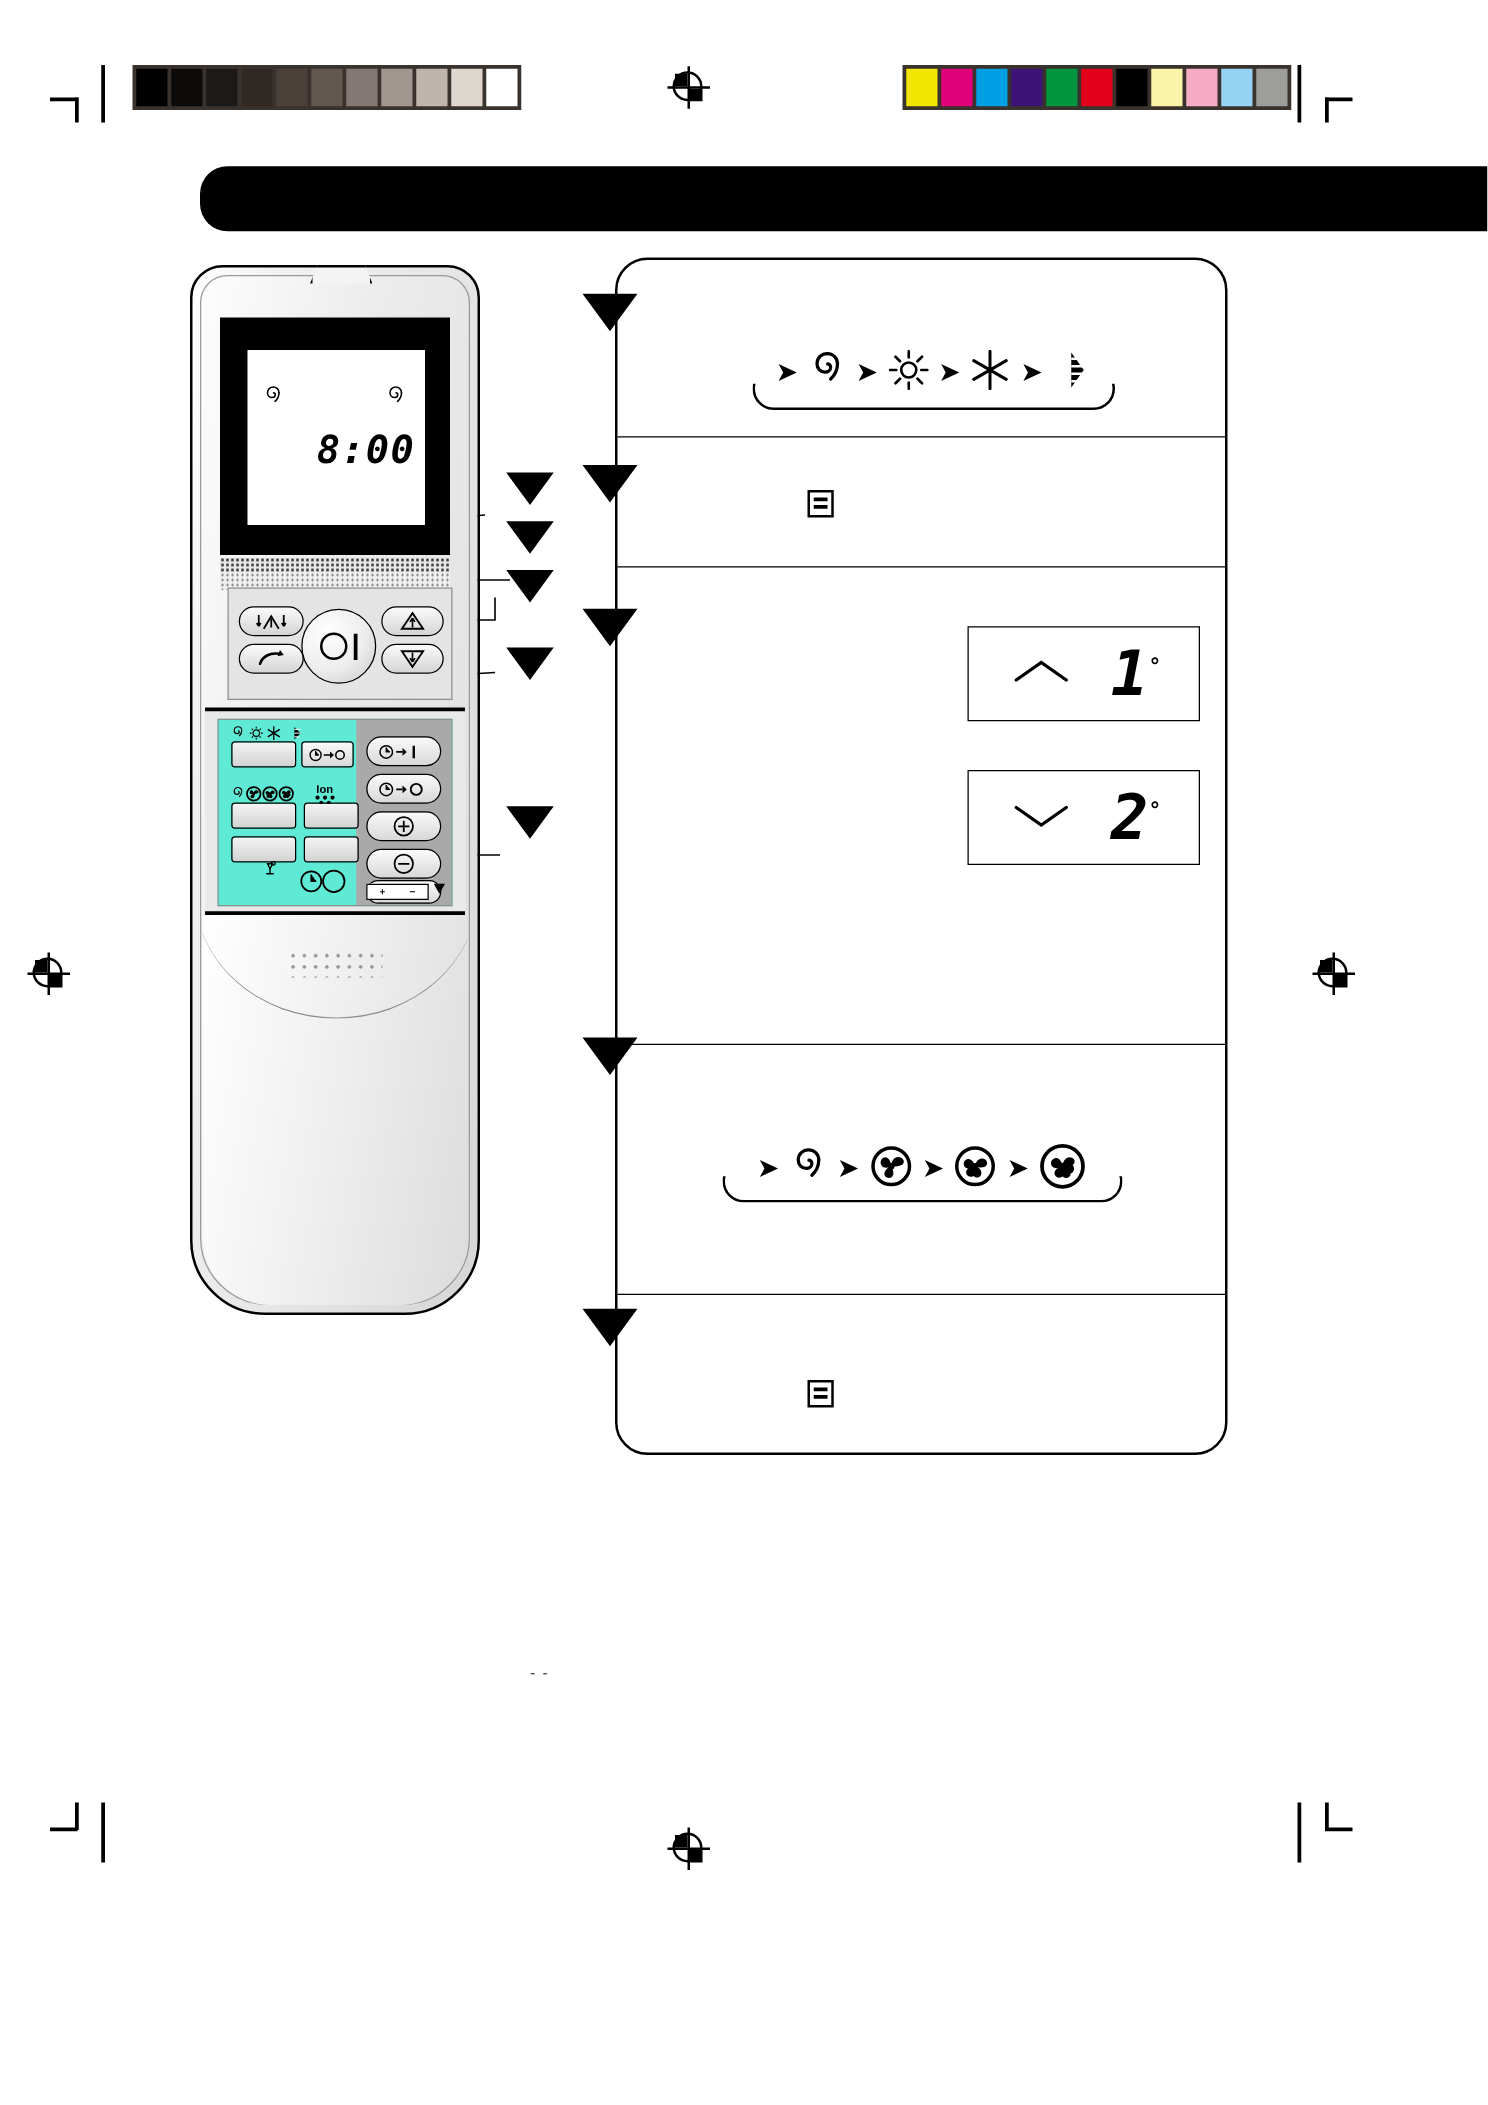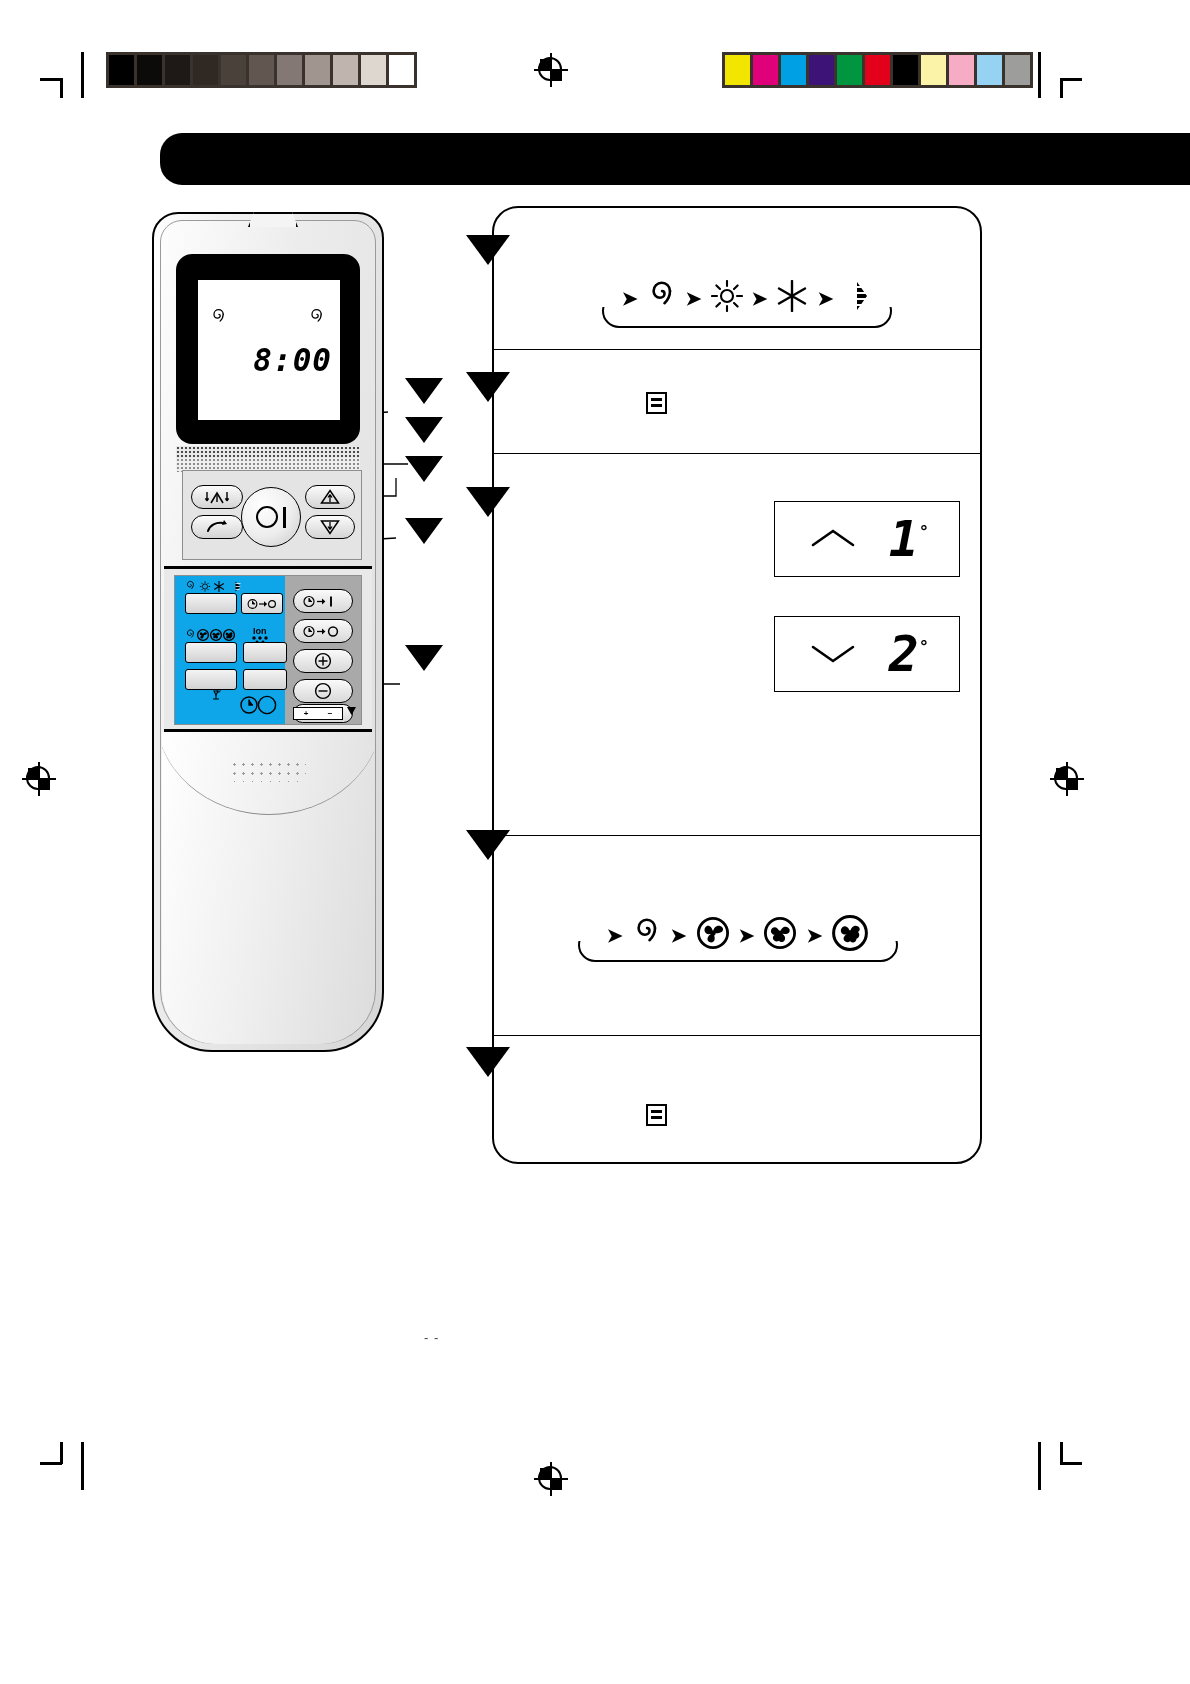--- a/index.html
+++ b/index.html
@@ -38,21 +38,21 @@
      border:1px solid #9a9a9a;border-radius:22px 22px 54px 54px;
      background:linear-gradient(100deg,#fdfdfd 0%,#ececec 40%,#dedede 100%);
      box-sizing:border-box;}
   .rm-notch{position:absolute;left:96px;top:0px;width:46px;height:13px;
      border:2px solid #000;border-bottom:none;border-radius:0 0 0 0;
      background:#f4f4f4;
      clip-path:polygon(12% 0,88% 0,100% 100%,0% 100%);}
 
   
   .lcd-bezel{position:absolute;left:24px;top:42px;width:184px;height:190px;
-     background:#000;border-radius:16px;}
+     background:#000;border-radius:0;}
   .lcd{position:absolute;left:22px;top:26px;width:142px;height:140px;background:#fff;}
   .lcd .swirl{position:absolute;font-size:19px;line-height:1;}
   .lcd .clock{position:absolute;left:24px;top:62px;width:110px;text-align:right;
      font-family:"DejaVu Sans Mono", monospace;font-weight:bold;font-style:italic;
      font-size:31px;letter-spacing:1px;color:#000;}
 
   
   .dotstrip{position:absolute;left:24px;top:234px;width:184px;height:20px;
      background-image:radial-gradient(#4a4a4a 1.1px, transparent 1.2px);
      background-size:4px 4px;background-color:#e8e8e8;}
@@ -72,21 +72,21 @@
      border:1.6px solid #000;border-radius:50%;
      background:radial-gradient(circle at 34% 30%,#ffffff,#ededed 55%,#c9c9c9 100%);
      display:flex;align-items:center;justify-content:center;gap:5px;}
   .bigbtn .o{width:18px;height:18px;border:2.4px solid #000;border-radius:50%;}
   .bigbtn .i{width:2.6px;height:21px;background:#000;}
 
   
   .deck{position:absolute;left:12px;top:354px;width:208px;height:160px;
      border-top:3px solid #000;border-bottom:3px solid #000;background:#e9e9e9;}
   .deckinner{position:absolute;left:10px;top:6px;width:186px;height:148px;
-     border:1px solid #8e8e8e;background:#0ea5e9;}
+     border:1px solid #8e8e8e;background:#5eead4;}
   .deckgray{position:absolute;left:110px;top:0px;width:76px;height:148px;background:#a9a9a9;}
 
   .sqbtn{position:absolute;border:1.6px solid #000;border-radius:3px;
      background:linear-gradient(180deg,#f4f4f4,#d2d2d2);}
   .ovbtn{position:absolute;border:1.6px solid #000;border-radius:999px;
      background:linear-gradient(180deg,#fafafa,#d8d8d8);
      display:flex;align-items:center;justify-content:center;font-size:13px;}
 
   .glyphrow{position:absolute;font-size:11px;line-height:1;white-space:nowrap;}
 

